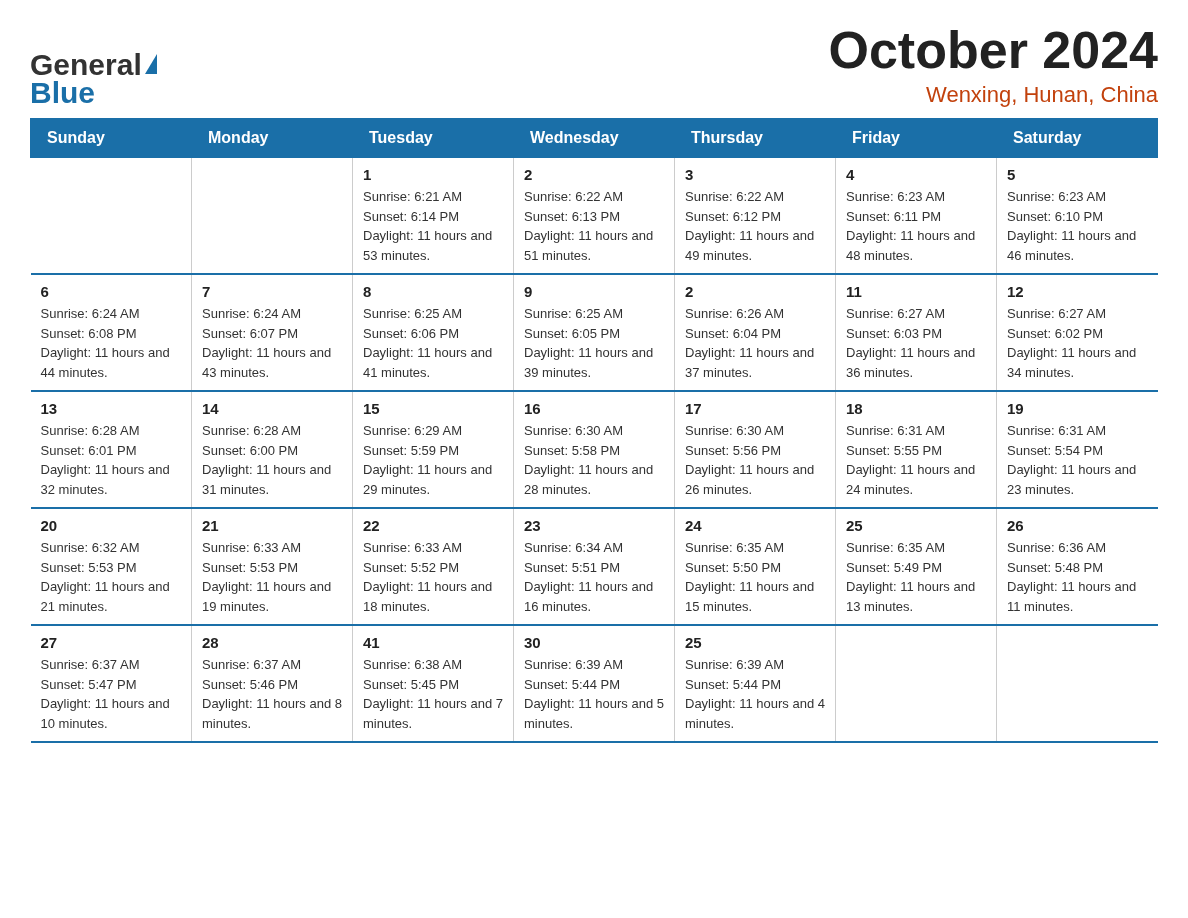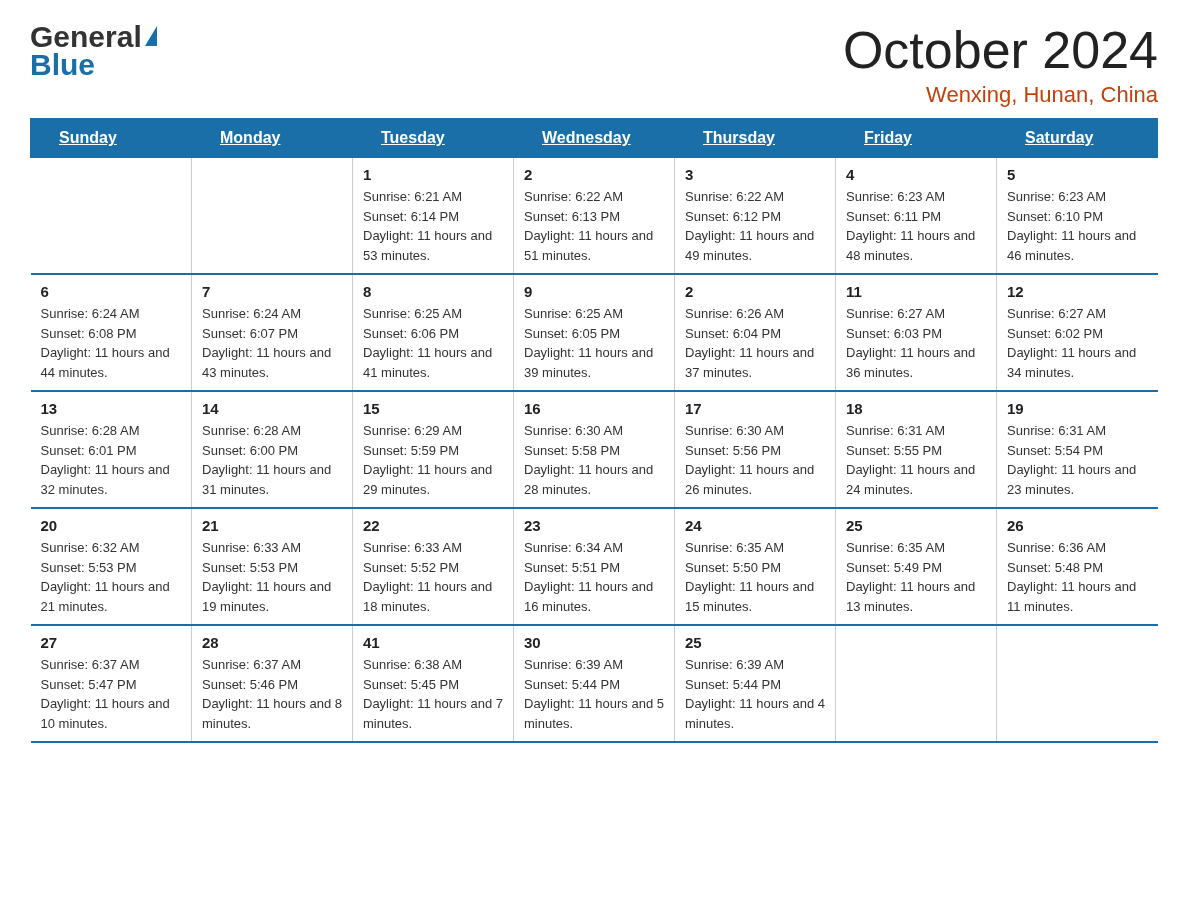--- a/index.html
+++ b/index.html
@@ -6,55 +6,54 @@
     body {
       font-family: Arial, sans-serif;
       background: #ffffff;
       padding: 20px 30px;
       width: 1188px;
       min-height: 918px;
     }
     .header {
       display: flex;
       justify-content: space-between;
-      align-items: flex-start;
+      align-items: flex-end;
       margin-bottom: 10px;
     }
     .logo {
       display: flex;
       flex-direction: column;
       align-items: flex-start;
     }
     .title-section {
       text-align: right;
     }
     .title-month {
       font-size: 52px;
-      font-weight: normal;
+      font-weight: bold;
       color: #222222;
     }
     .title-location {
       font-size: 22px;
       color: #c2410c;
       margin-top: 2px;
     }
     .calendar-table {
       width: 100%;
       border-collapse: collapse;
       margin-top: 10px;
     }
     .calendar-table thead tr th {
       background-color: #1a6fa8;
       color: #ffffff;
       font-size: 16px;
       font-weight: bold;
-      padding: 10px 28px;
+      padding: 10px 16px;
       text-align: left;
       border: 1px solid #1a6fa8;
-      text-decoration: underline;
     }
     .calendar-table tbody tr {
       border-bottom: 2px solid #1a6fa8;
     }
     .calendar-table tbody tr td {
       vertical-align: top;
       padding: 8px 10px;
       font-size: 13px;
       color: #222222;
       border-right: 1px solid #cccccc;

